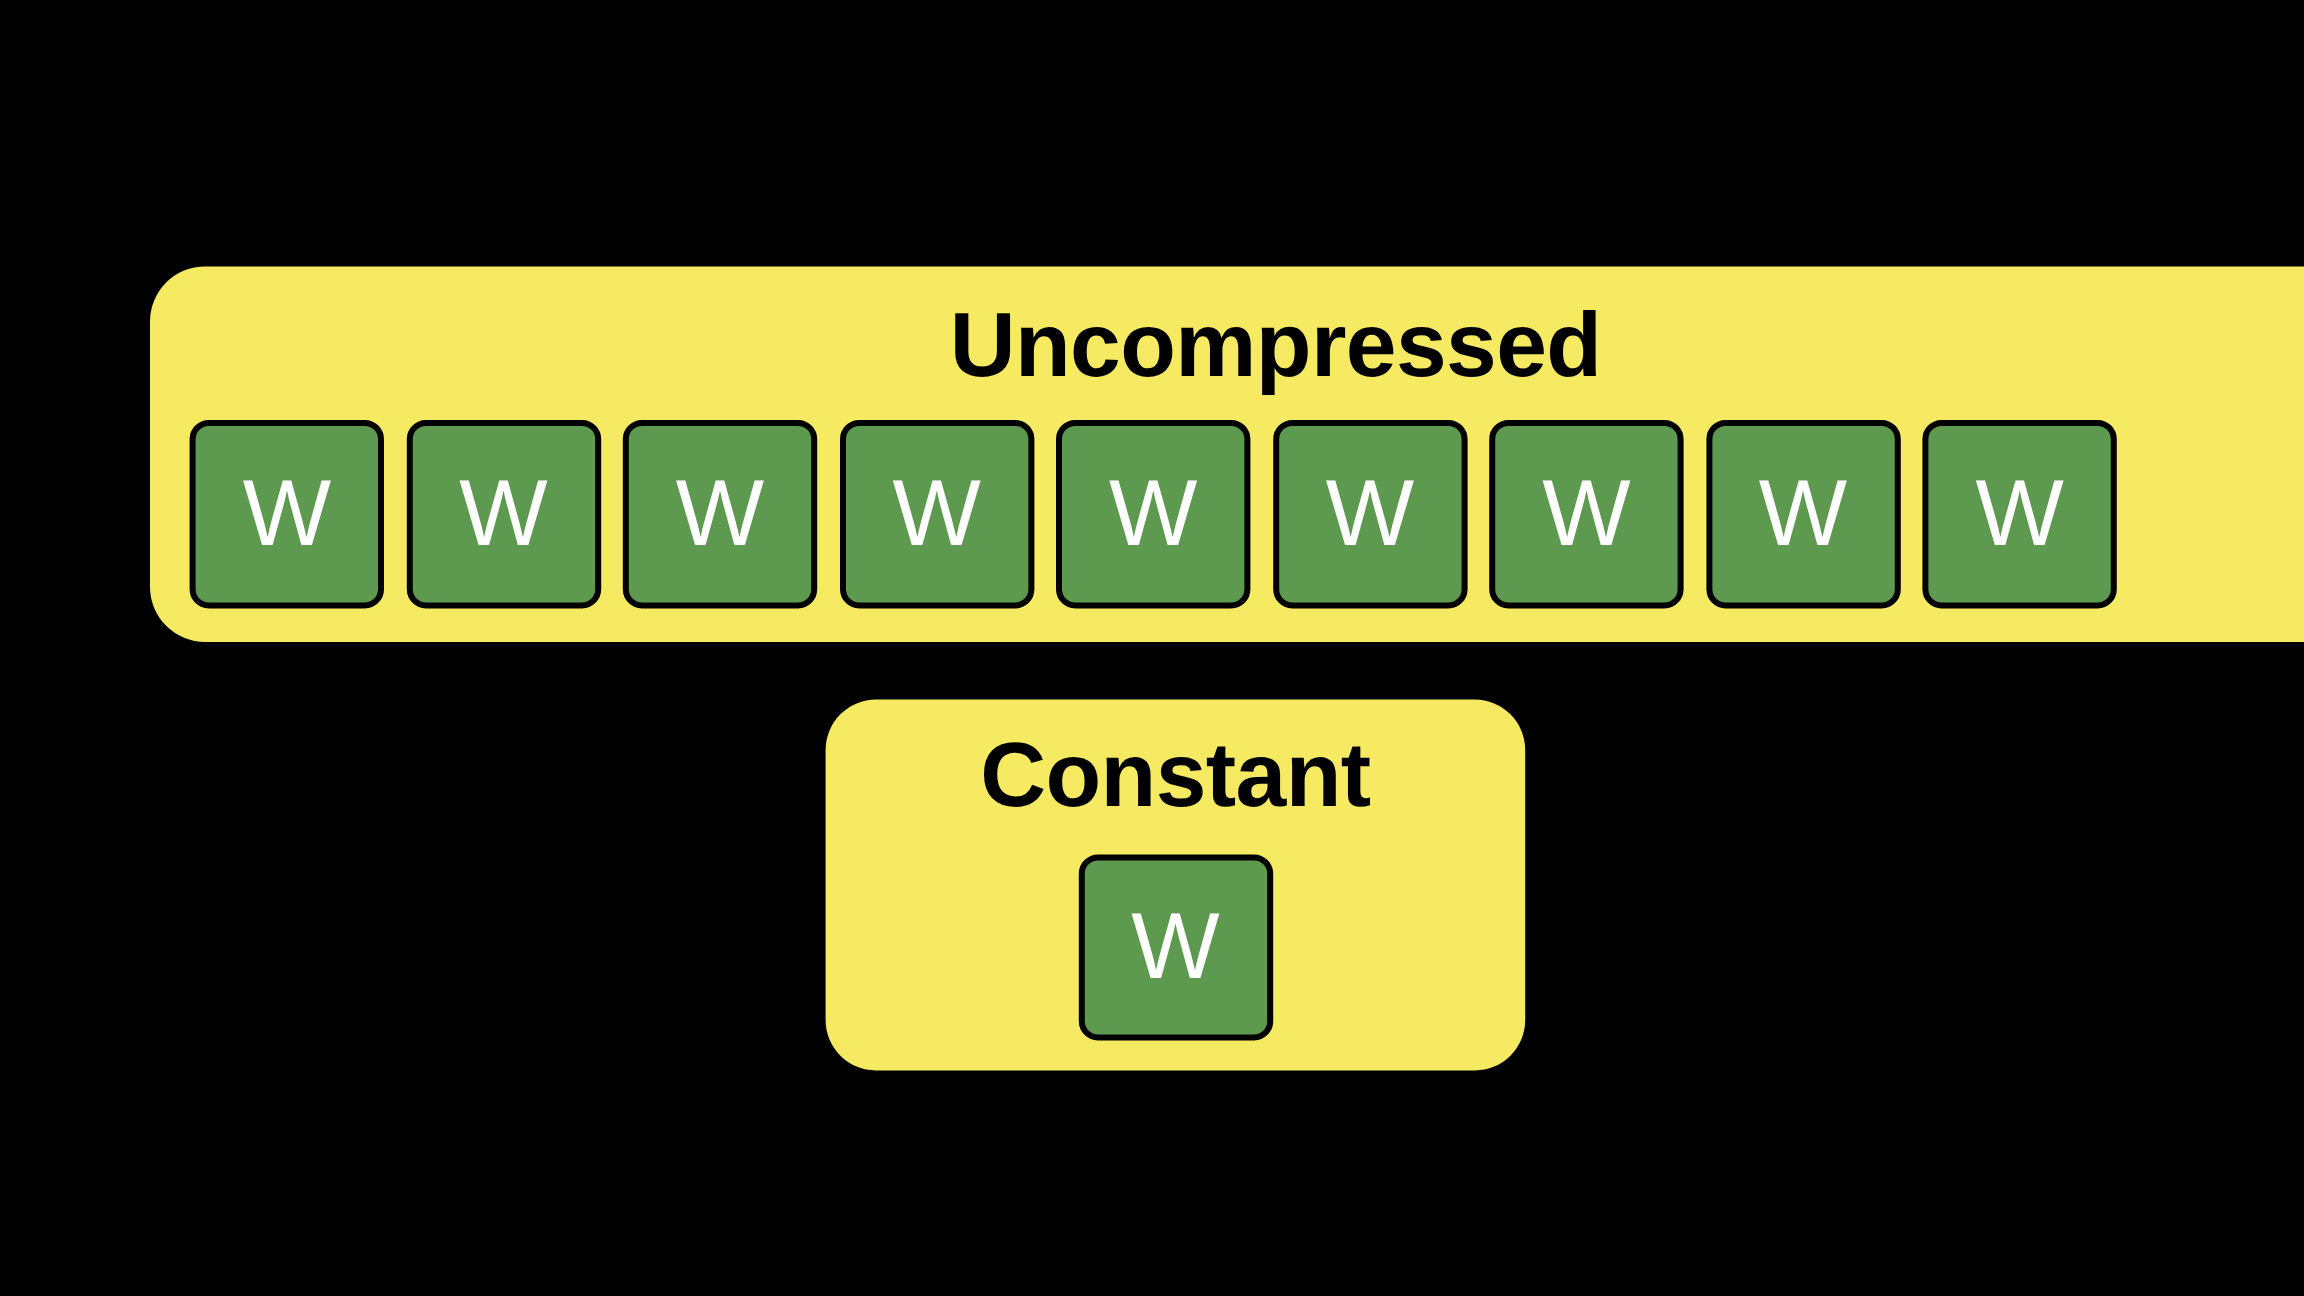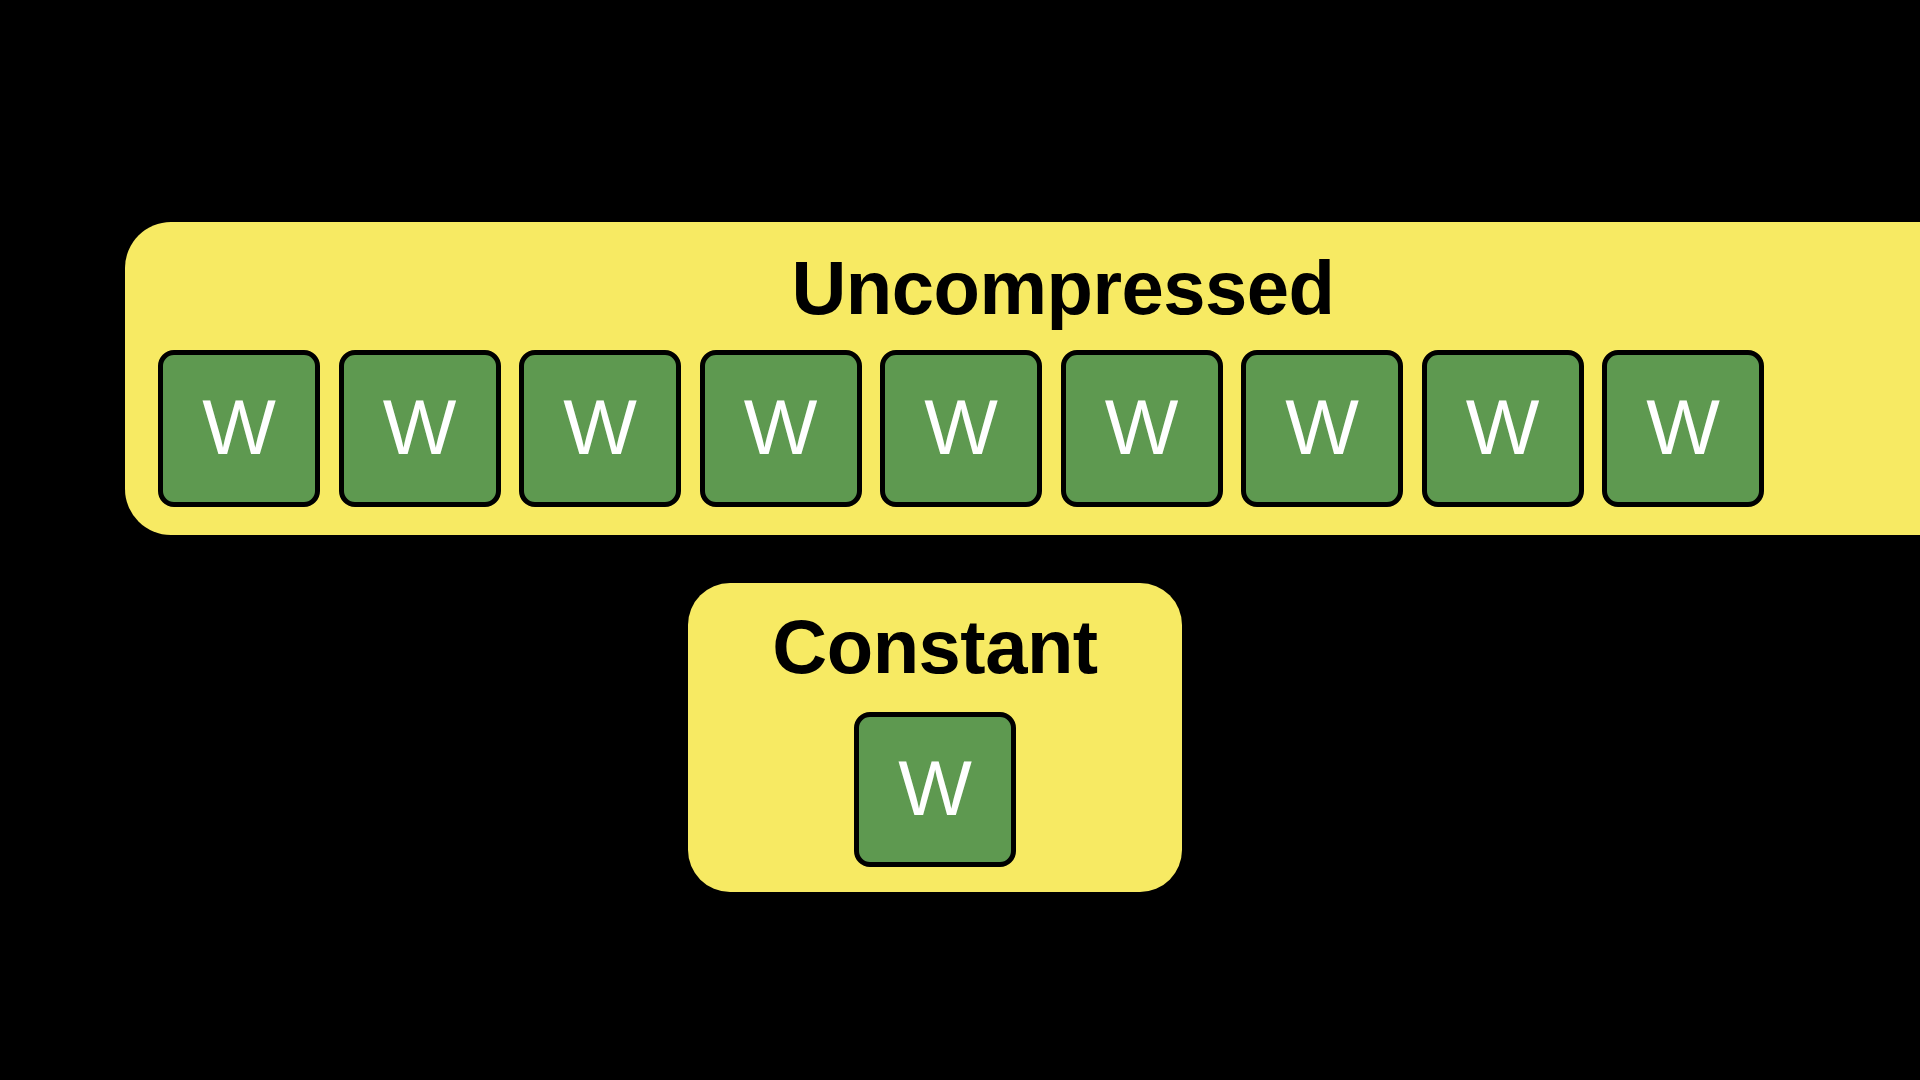--- a/index.html
+++ b/index.html
@@ -33,21 +33,21 @@
     left: 125px;
     top: 222px;
     width: 1876px;
     height: 313px;
     border-radius: 46px;
   }
 
   .panel-constant {
     left: 688px;
     top: 583px;
-    width: 494px;
+    width: 583px;
     height: 309px;
     border-radius: 42px;
     padding-left: 28px;
   }
 
   
   .panel-title {
     position: absolute;
     left: 0;
     width: 100%;

